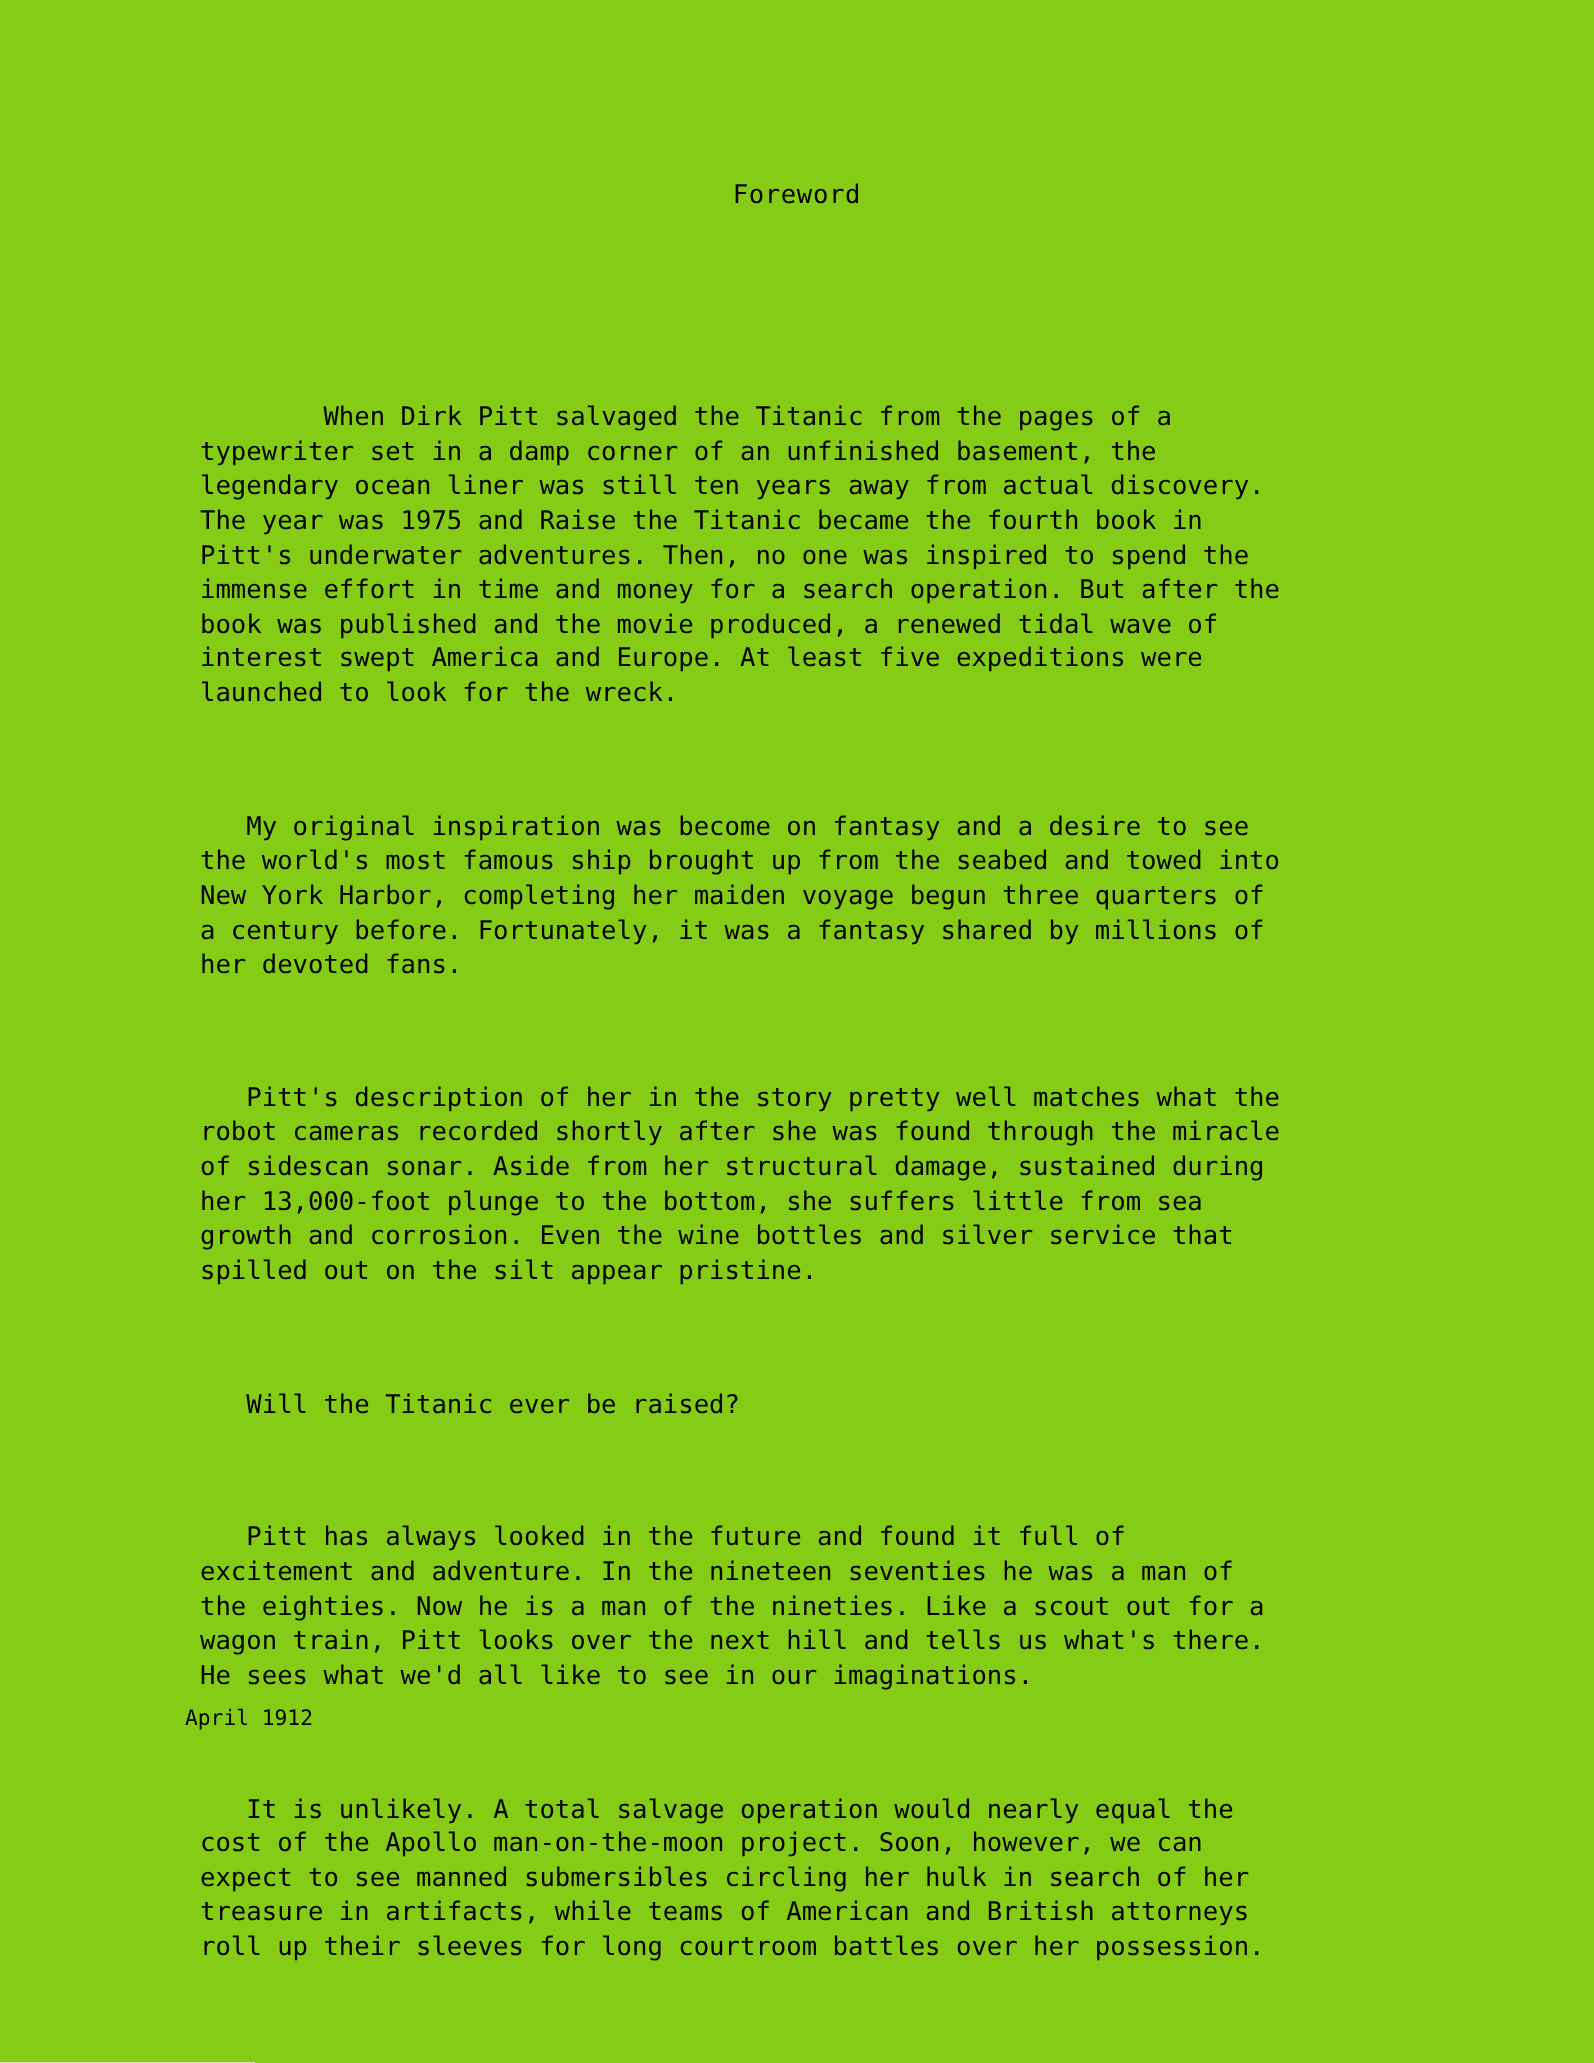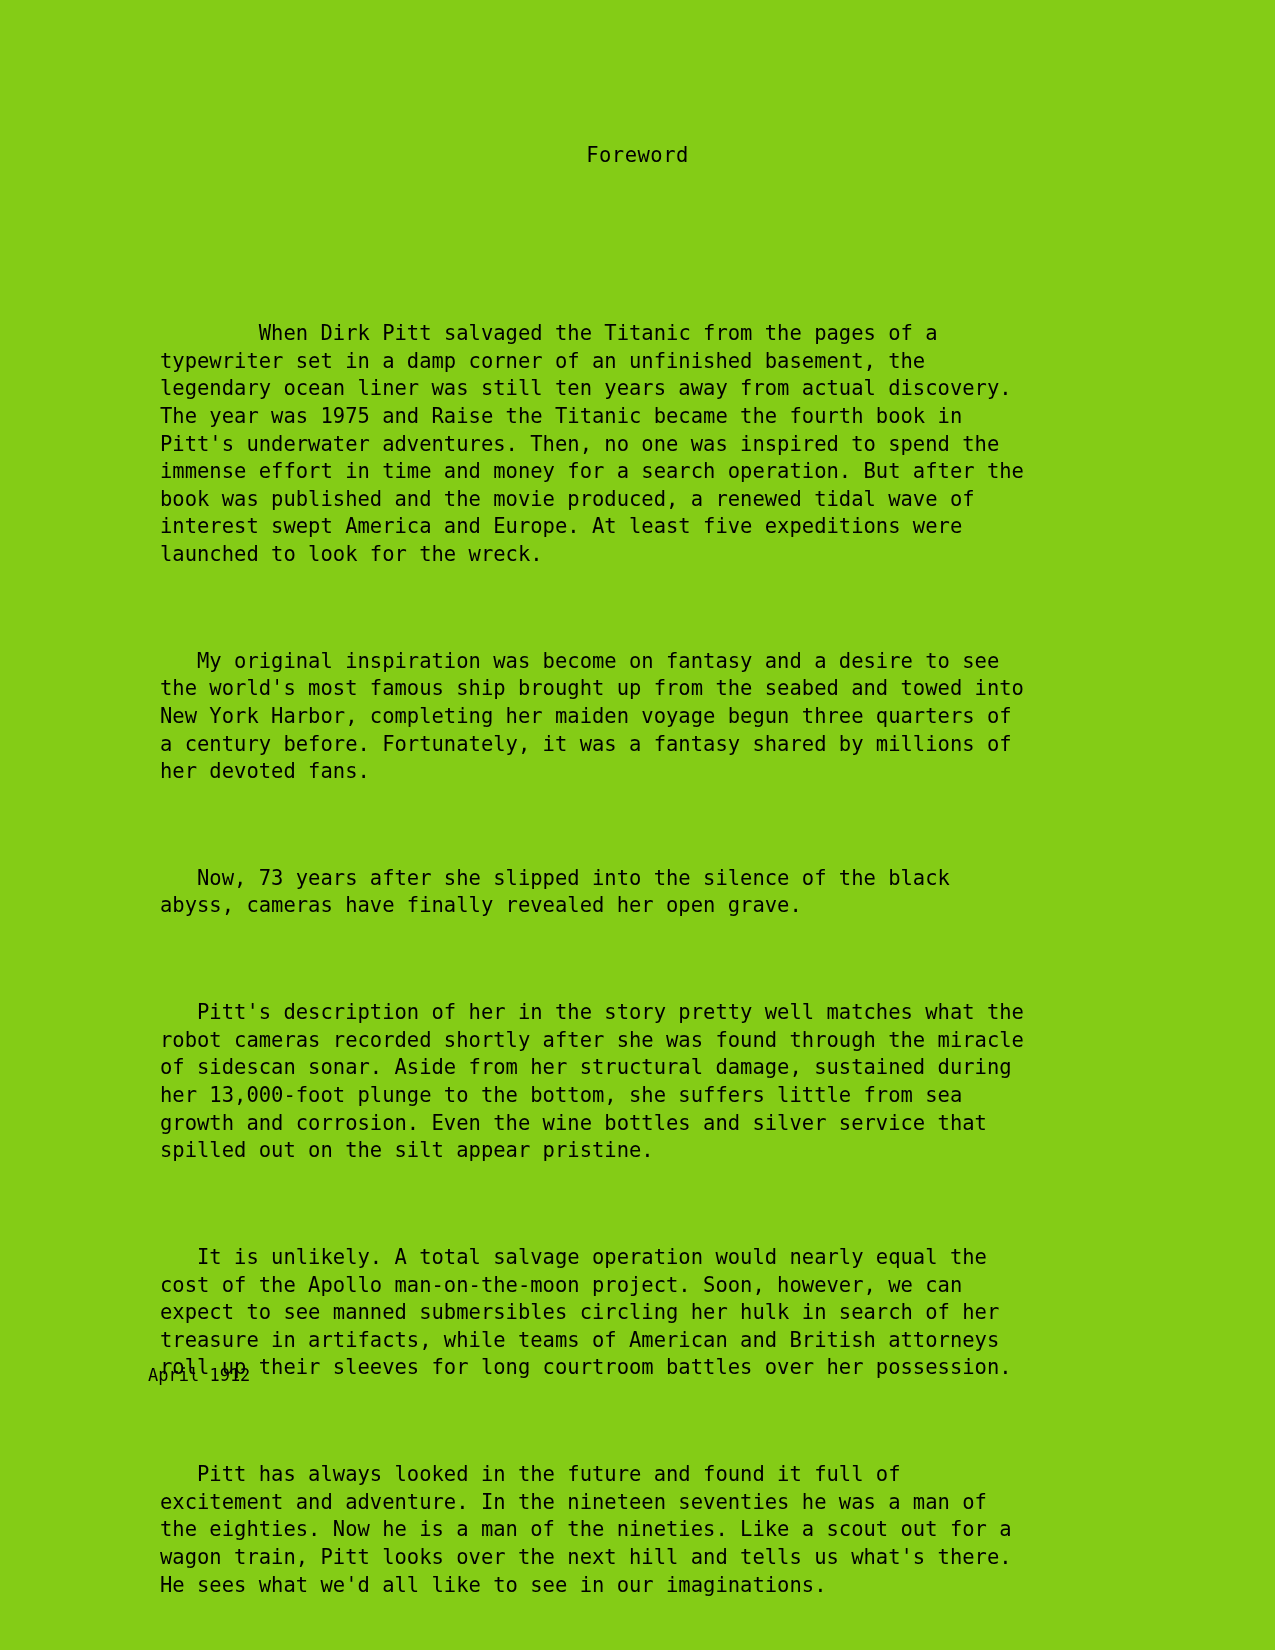--- a/index.html
+++ b/index.html
@@ -62,23 +62,23 @@
 </head>
 <body>
 
 <div class="page">
 
   <div class="doc-title">Foreword</div>
 
   <div class="body-block">
     <p class="para">        When Dirk Pitt salvaged the Titanic from the pages of a typewriter set in a damp corner of an unfinished basement, the legendary ocean liner was still ten years away from actual discovery. The year was 1975 and Raise the Titanic became the fourth book in Pitt's underwater adventures. Then, no one was inspired to spend the immense effort in time and money for a search operation. But after the book was published and the movie produced, a renewed tidal wave of interest swept America and Europe. At least five expeditions were launched to look for the wreck.</p>
     <p class="para">   My original inspiration was become on fantasy and a desire to see the world's most famous ship brought up from the seabed and towed into New York Harbor, completing her maiden voyage begun three quarters of a century before. Fortunately, it was a fantasy shared by millions of her devoted fans.</p>
-    <p class="para">   Now, 73 years after she slipped into the silence of the black abyss, cameras have finally revealed her open grave.</p>
     <p class="para">   Pitt's description of her in the story pretty well matches what the robot cameras recorded shortly after she was found through the miracle of sidescan sonar. Aside from her structural damage, sustained during her 13,000-foot plunge to the bottom, she suffers little from sea growth and corrosion. Even the wine bottles and silver service that spilled out on the silt appear pristine.</p>
+    <p class="para">   Will the Titanic ever be raised?</p>
+    <p class="para">   Pitt has always looked in the future and found it full of excitement and adventure. In the nineteen seventies he was a man of the eighties. Now he is a man of the nineties. Like a scout out for a wagon train, Pitt looks over the next hill and tells us what's there. He sees what we'd all like to see in our imaginations.</p>
     <p class="para">   It is unlikely. A total salvage operation would nearly equal the cost of the Apollo man-on-the-moon project. Soon, however, we can expect to see manned submersibles circling her hulk in search of her treasure in artifacts, while teams of American and British attorneys roll up their sleeves for long courtroom battles over her possession.</p>
-    <p class="para">   Pitt has always looked in the future and found it full of excitement and adventure. In the nineteen seventies he was a man of the eighties. Now he is a man of the nineties. Like a scout out for a wagon train, Pitt looks over the next hill and tells us what's there. He sees what we'd all like to see in our imaginations.</p>
     
     
   </div>
 
   <div class="date-line">April 1912</div>
 
 </div>
 
 </body></html>

